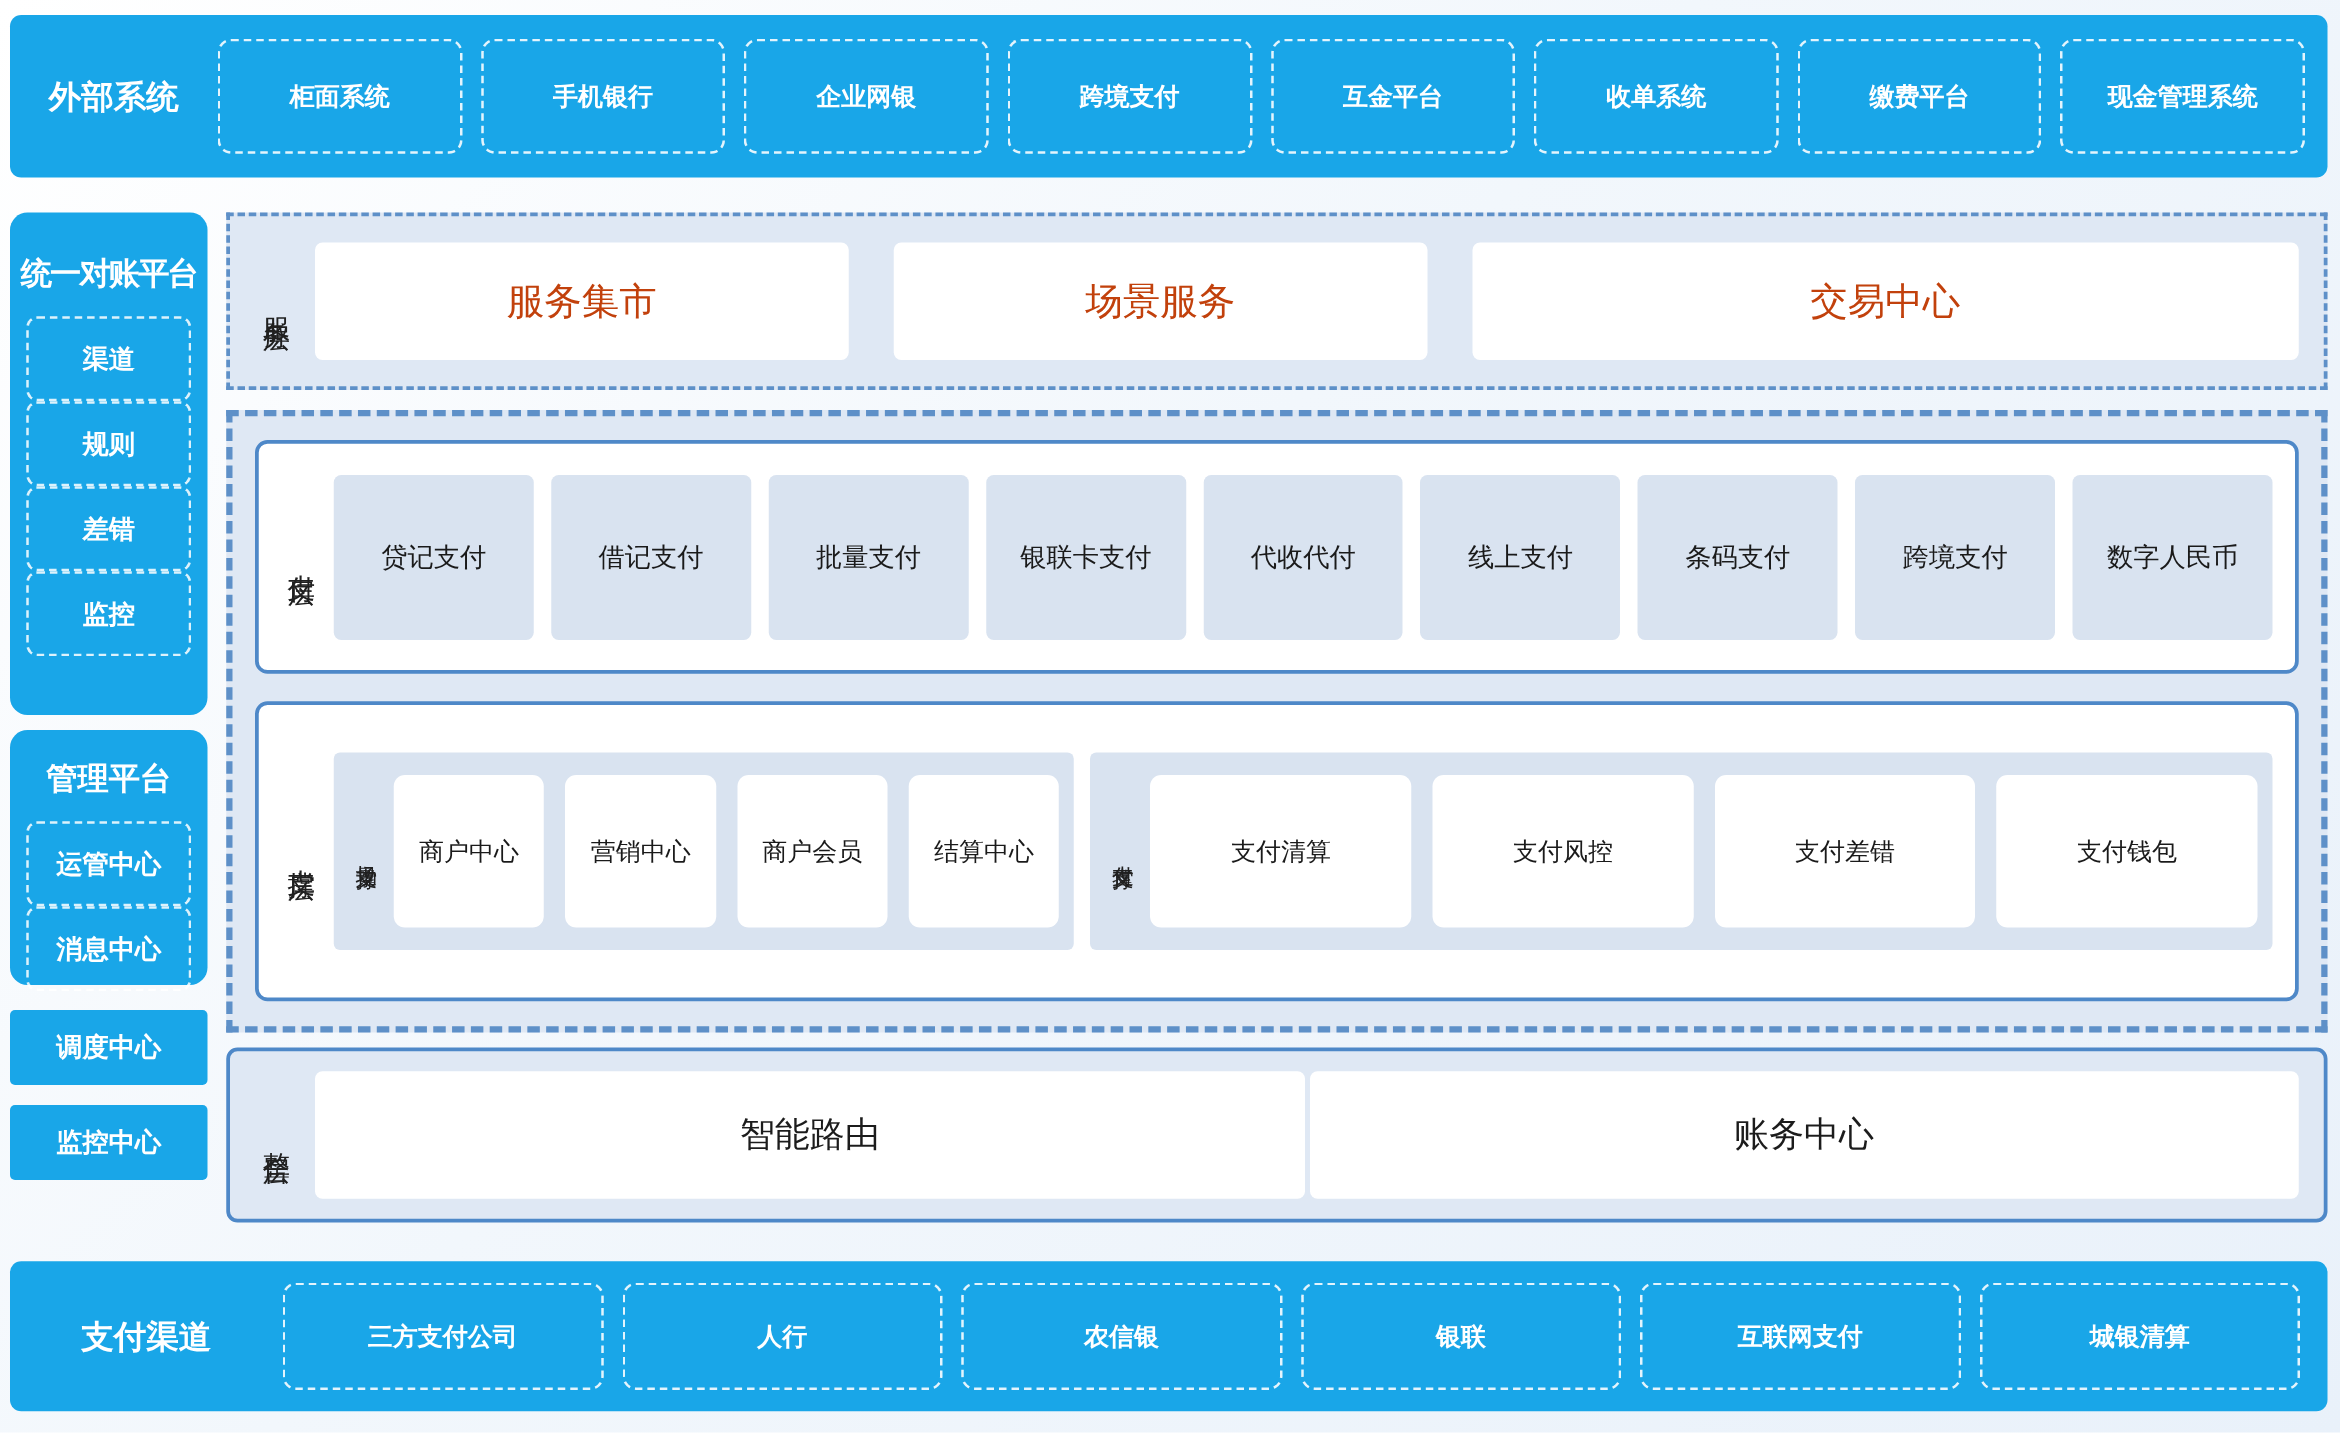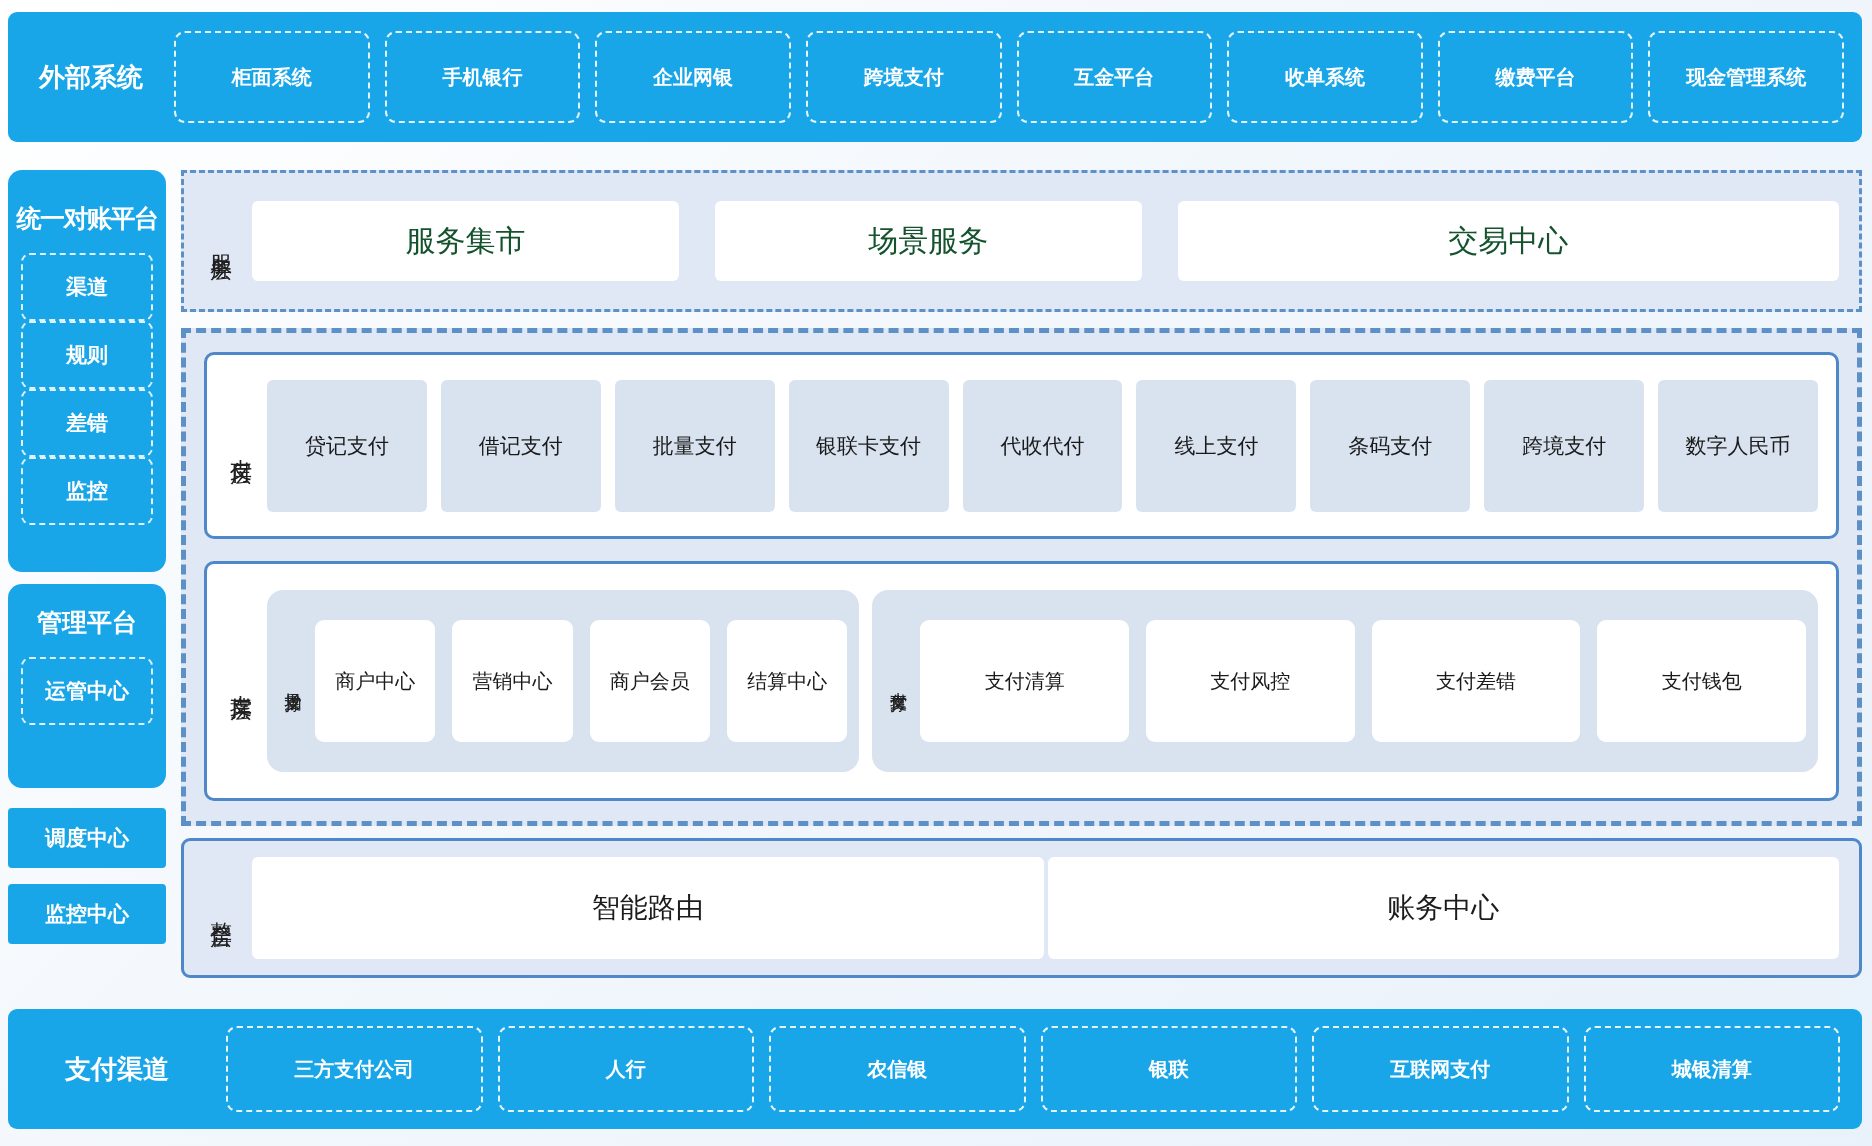--- a/index.html
+++ b/index.html
@@ -73,23 +73,23 @@
   .layer-label{width:62px;}
 
   .service-layer{
     height:142px;box-sizing:border-box;
     border:3px dashed var(--bblue);
     background:var(--panel);
     display:flex;align-items:center;padding:0 20px 0 6px;gap:0;
   }
   .service-items{flex:1;display:flex;gap:36px;align-items:center;}
   .white-big{
-    background:#fff;border-radius:6px;height:80px;
-    display:flex;align-items:center;justify-content:center;
-    font-size:30px;color:#14532d;white-space:nowrap;
+    background:#fff;border-radius:6px;height:94px;
+    display:flex;align-items:center;justify-content:center;
+    font-size:30px;color:#c2410c;white-space:nowrap;
   }
   .svc-1{flex:1;} .svc-2{flex:1;} .svc-3{flex:1.55;}
 
   .dashbox{
     margin-top:16px;height:498px;box-sizing:border-box;
     border:5px dashed var(--bblue);
     background:var(--panel);
     padding:19px 18px;display:flex;flex-direction:column;
   }
   .solidbox{
@@ -101,21 +101,21 @@
   .pay-items{flex:1;display:flex;gap:14px;align-items:center;}
   .pay-item{
     flex:1;height:132px;background:var(--chip);border-radius:6px;
     display:flex;align-items:center;justify-content:center;
     font-size:21px;color:#1a1a1a;white-space:nowrap;
   }
   .sup-layer{margin-top:22px;height:240px;}
   .sup-layer .layer-label{width:52px;}
   .sup-groups{flex:1;display:flex;gap:13px;align-items:center;}
   .group{
-    background:var(--chip);border-radius:16px;height:182px;
+    background:var(--chip);border-radius:5px;height:158px;
     display:flex;align-items:center;padding:0 12px 0 4px;box-sizing:border-box;
   }
   .group-1{flex:62;} .group-2{flex:100;}
   .group-label{width:44px;font-size:17px;letter-spacing:1px;}
   .group-items{flex:1;display:flex;gap:17px;align-items:center;}
   .group-item{
     flex:1;height:122px;background:#fff;border-radius:9px;
     display:flex;align-items:center;justify-content:center;
     font-size:20px;color:#1a1a1a;white-space:nowrap;
   }
@@ -161,20 +161,21 @@
           <div class="side-item">渠道</div>
           <div class="side-item">规则</div>
           <div class="side-item">差错</div>
           <div class="side-item">监控</div>
         </div>
       </div>
       <div class="side-block mgmt">
         <div class="side-title">管理平台</div>
         <div class="side-items">
           <div class="side-item">运管中心</div>
+          <div class="side-item">消息中心</div>
         </div>
       </div>
       <div class="solo solo-1">调度中心</div>
       <div class="solo solo-2">监控中心</div>
     </div>
 
     <div class="maincol">
 
       <div class="service-layer">
         <div class="vlabel layer-label">服务层</div>

